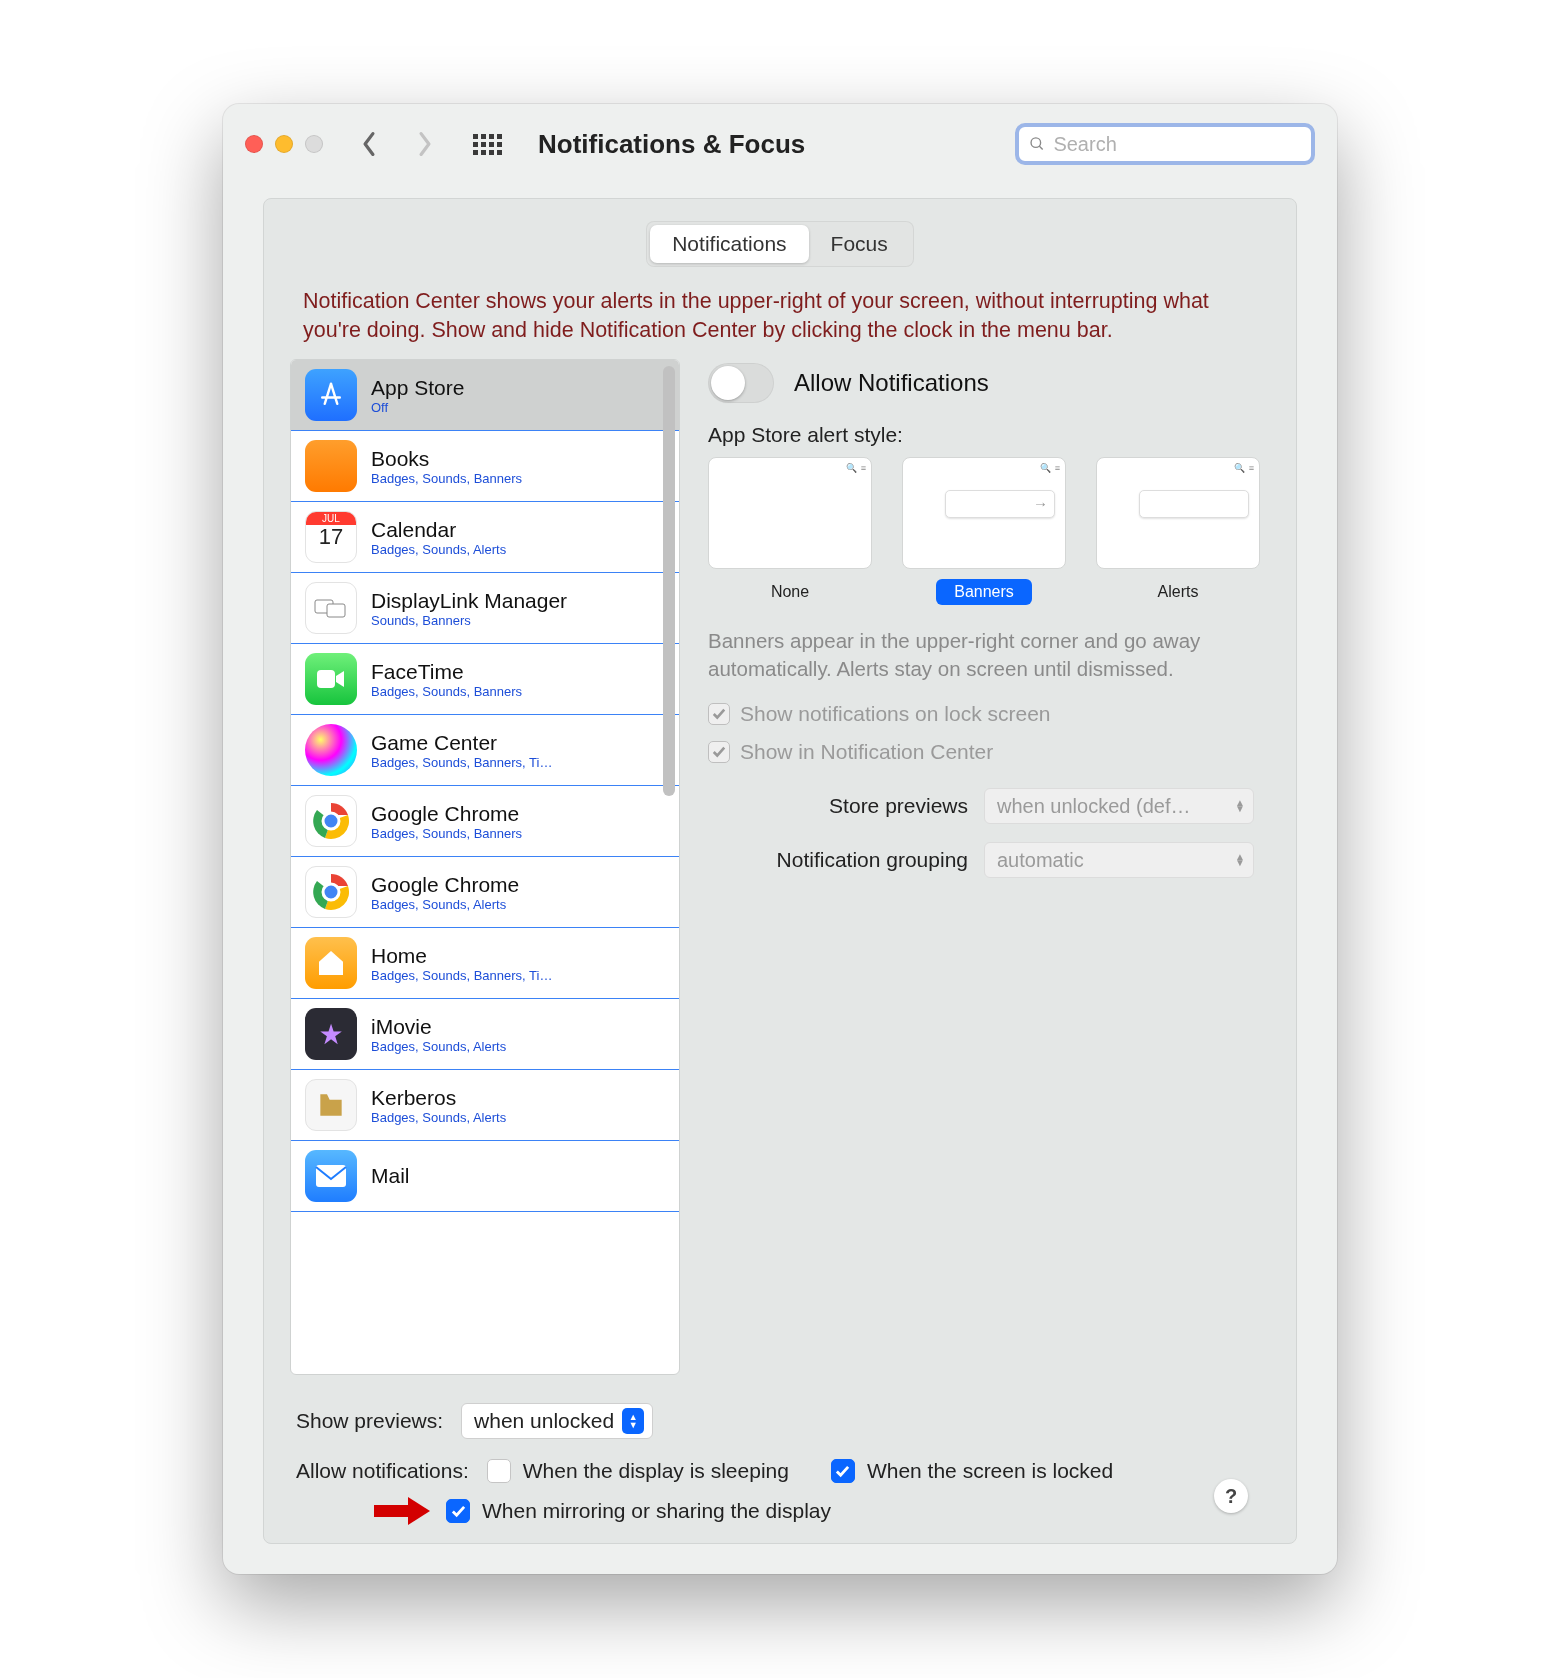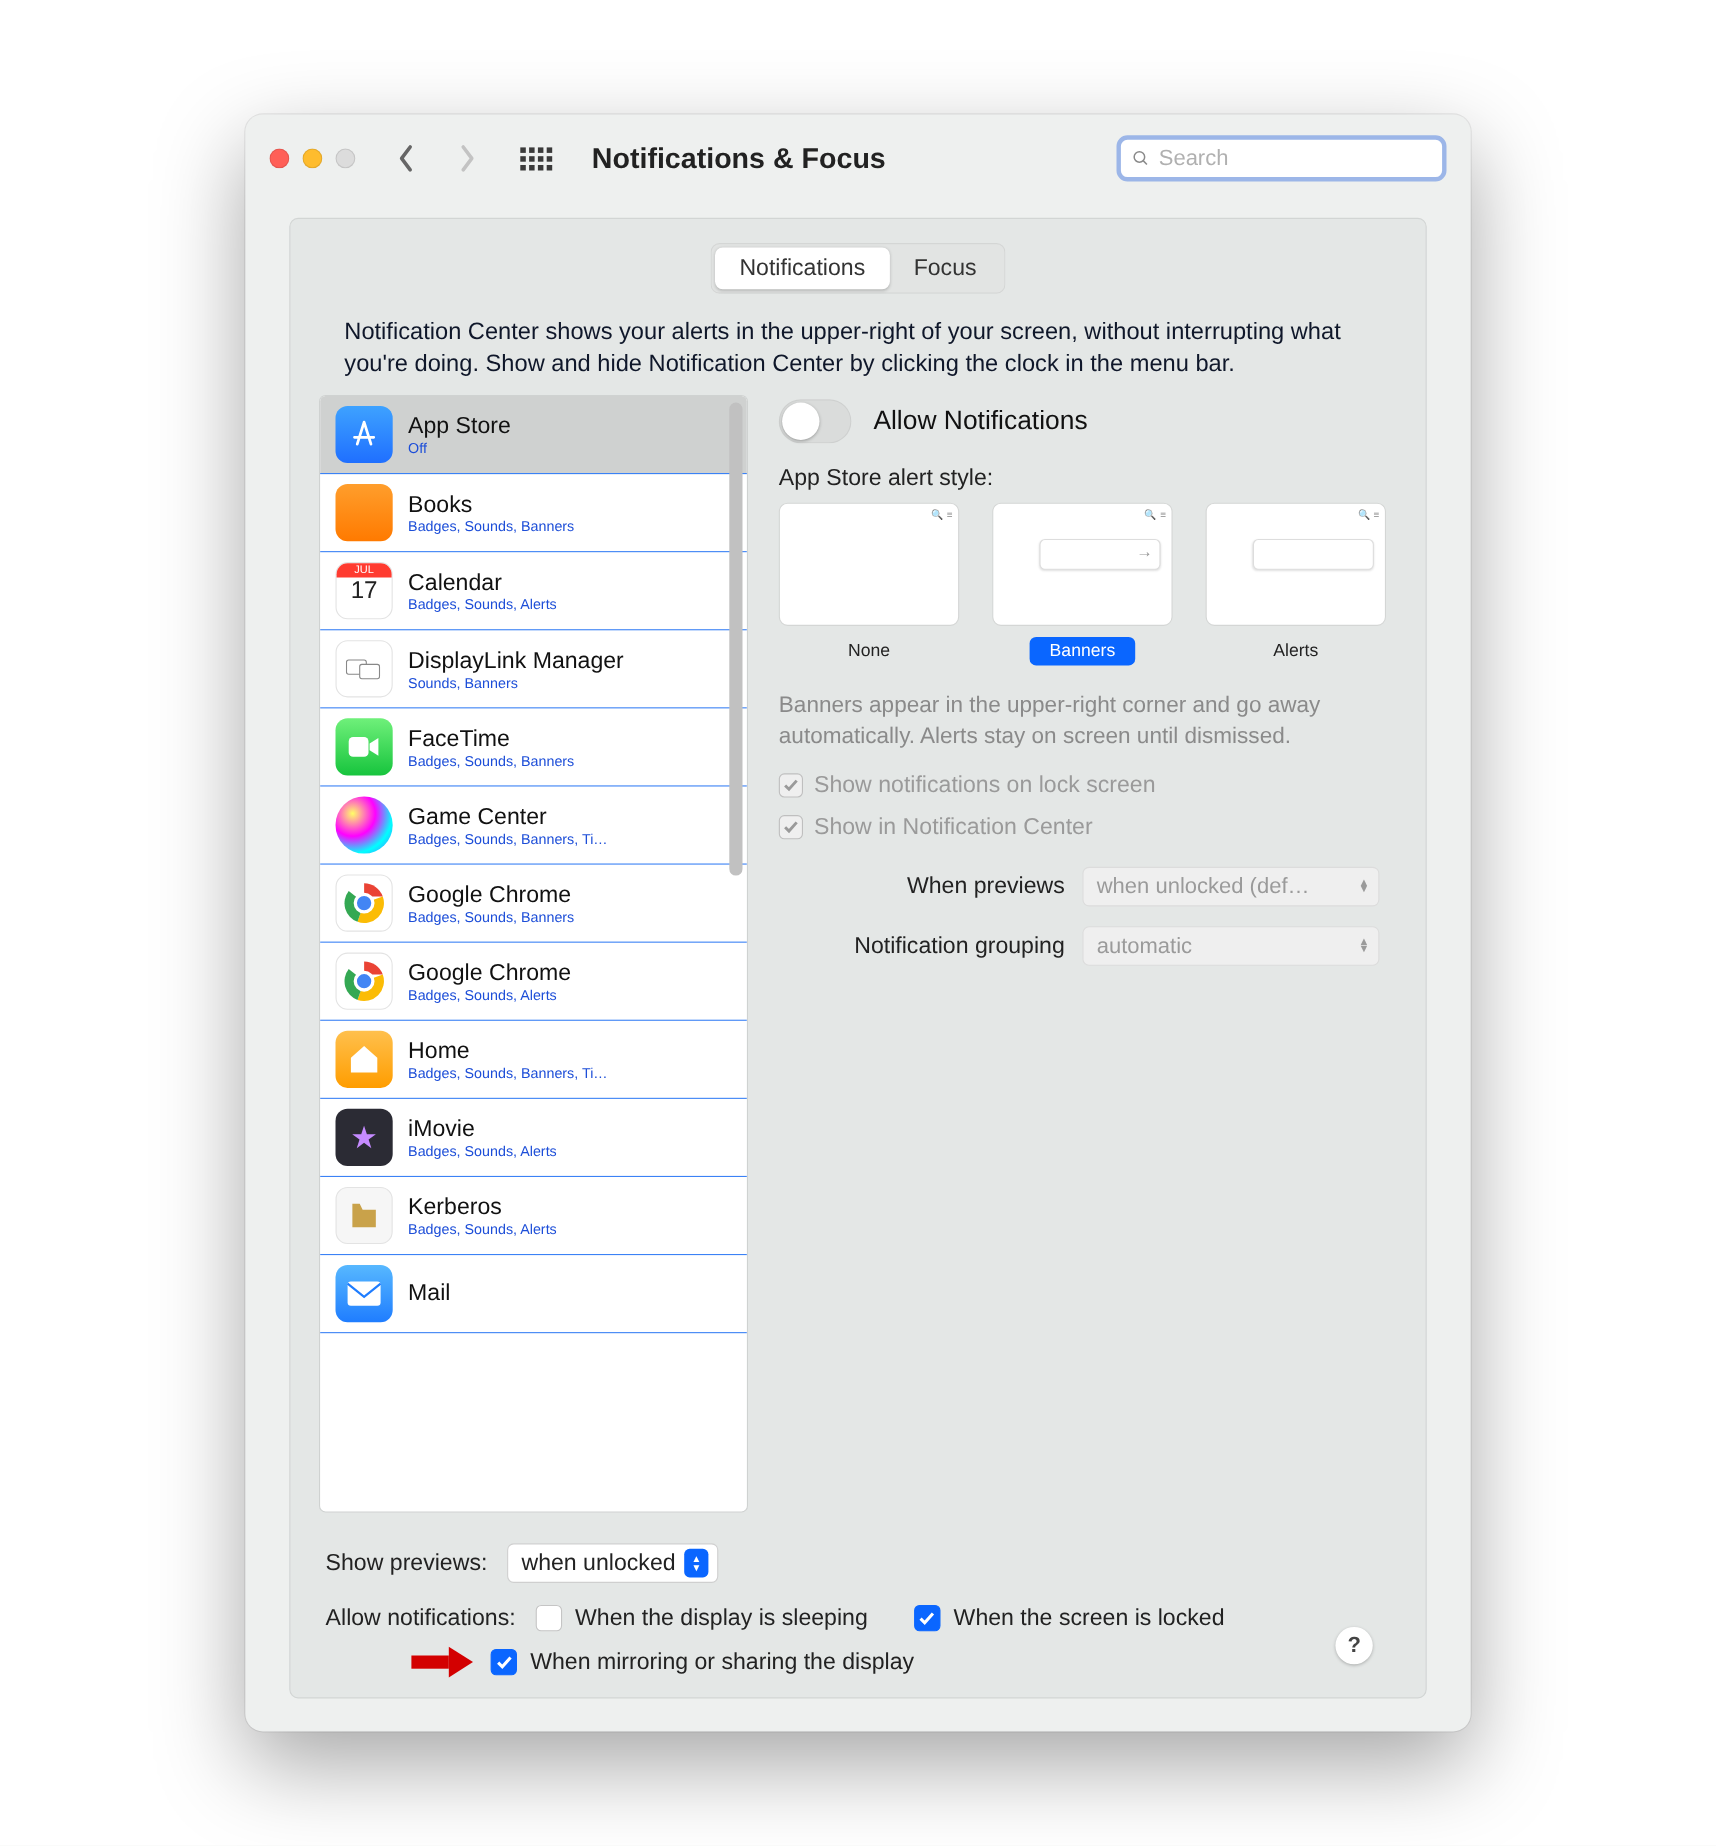--- a/index.html
+++ b/index.html
@@ -53,21 +53,21 @@
     border:1px solid #d2d5d4;
     border-radius:8px;
     display:flex;
     flex-direction:column;
     padding: 22px 26px 18px 26px;
     position:relative;
   }
   .tabs { align-self:center; display:flex; background:#e2e4e3; border-radius:8px; padding:4px; box-shadow: inset 0 0 0 1px rgba(0,0,0,0.06);}
   .tab { font-size:21px; padding:7px 22px; border-radius:7px; color:#333; cursor:pointer;}
   .tab.active { background:#fff; box-shadow:0 1px 3px rgba(0,0,0,0.2);}
-  .desc { font-size:21.5px; color:#0f172a; margin:20px 6px 14px 23px; line-height:1.35; }
+  .desc { font-size:21.5px; color:#7f1d1d; margin:20px 6px 14px 13px; line-height:1.35; }
 
   .two-col { display:flex; gap:28px; flex:1; min-height:0;}
   .list-wrap { width:453px; background:#fff; border:1px solid #cfd2d1; border-radius:6px; position:relative; overflow:hidden;}
   .list { position:absolute; inset:0; overflow:hidden;}
   .row { display:flex; align-items:center; gap:14px; padding:9px 14px 9px 14px; border-bottom:1px solid #3b82f6;}
   .row.selected { background:#cfd1d0;}
   .row .appicon { width:52px; height:52px; border-radius:11px; flex-shrink:0;}
   .row .labels { min-width:0; }
   .row .name { font-size:21px; color:#111; white-space:nowrap; overflow:hidden; text-overflow:ellipsis;}
   .row .sub { font-size:13px; color:#1d4ed8; white-space:nowrap; overflow:hidden; text-overflow:ellipsis; max-width:340px;}
@@ -365,21 +365,21 @@
         <div class="check-row" style="margin-top:14px">
           <div class="chk">
               <svg viewBox="0 0 16 16">
                 <path d="M2 8 L6 12 L14 3"></path>
               </svg>
             </div>
           <span>Show in Notification Center</span>
         </div>
 
         <div class="kv-row">
-          <div class="k">When previews</div>
+          <div class="k">Store previews</div>
           <div class="popup">
             <span>when unlocked (def…</span>
             <span class="chev">▲<br>▼</span>
           </div>
         </div>
         <div class="kv-row" style="margin-top:18px">
           <div class="k">Notification grouping</div>
           <div class="popup">
             <span>automatic</span>
             <span class="chev">▲<br>▼</span>

